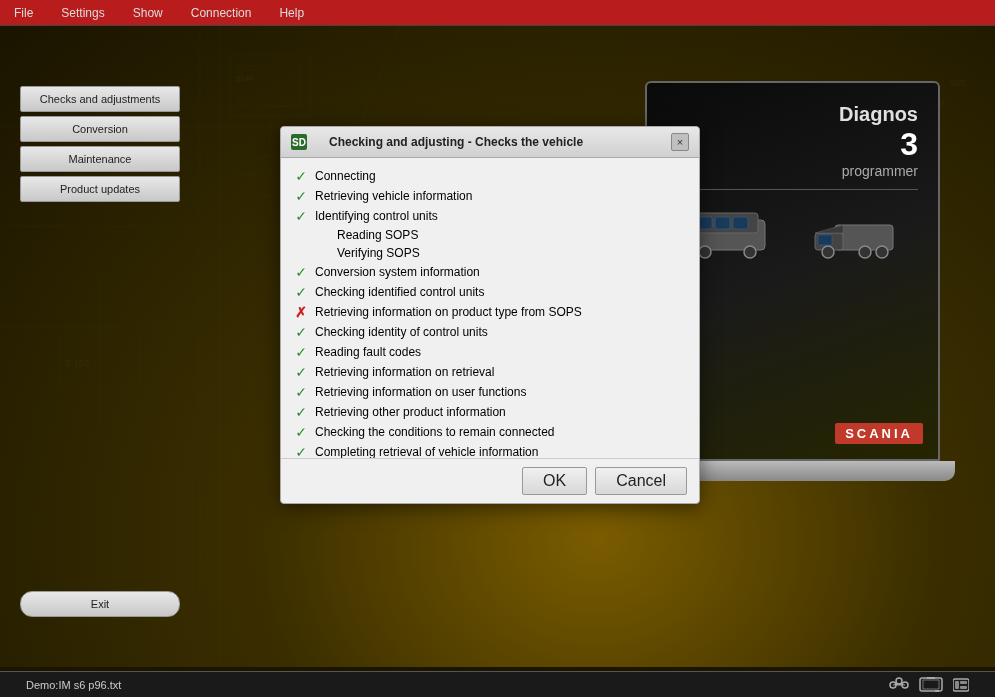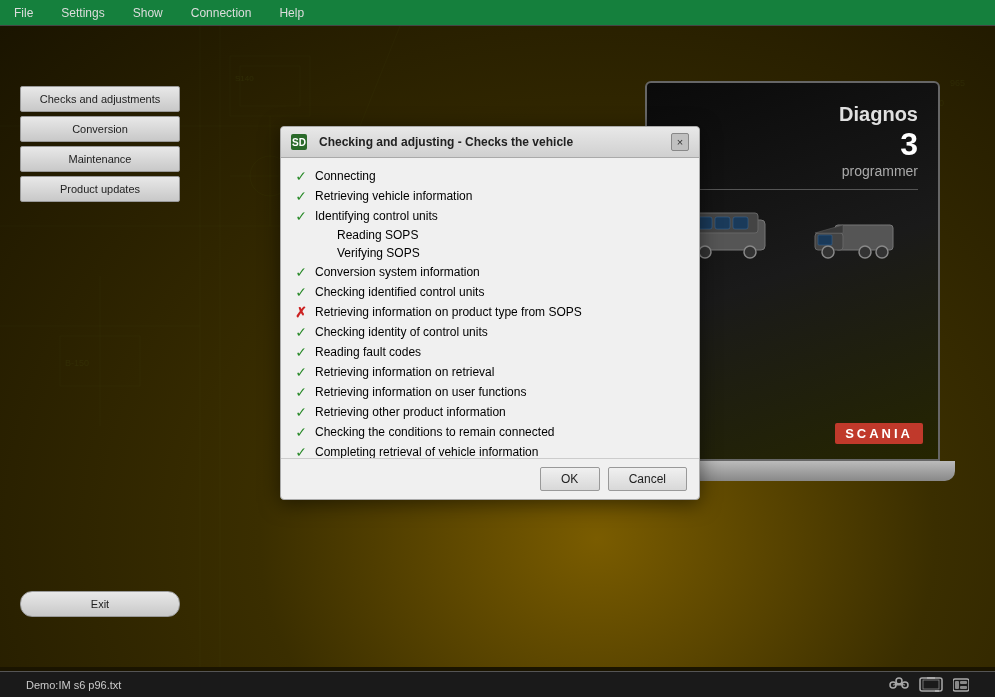--- a/index.html
+++ b/index.html
@@ -11,21 +11,21 @@
       font-size: 12px;
       color: #fff;
       overflow: hidden;
       position: relative;
     }
 
     
     #menubar {
       width: 100%;
       height: 26px;
-      background: #15803d;
+      background: #b91c1c;
       display: flex;
       align-items: center;
       border-bottom: 1px solid #444;
     }
     .menu-item {
       padding: 4px 14px;
       color: #ddd;
       cursor: pointer;
       font-size: 12px;
     }
@@ -132,21 +132,21 @@
       display: flex;
       align-items: center;
       border-radius: 4px 4px 0 0;
     }
 
     #dialog-icon {
       width: 16px;
       height: 16px;
       background: #2a6a2a;
       border-radius: 2px;
-      margin-right: 12px;
+      margin-right: 22px;
       display: flex;
       align-items: center;
       justify-content: center;
       color: #fff;
       font-size: 10px;
       font-weight: bold;
       flex-shrink: 0;
     }
 
     #dialog-title {
@@ -204,21 +204,21 @@
       justify-content: flex-end;
       gap: 8px;
       border-top: 1px solid #ccc;
     }
 
     .dialog-btn {
       background: linear-gradient(180deg, #f0f0f0 0%, #d8d8d8 100%);
       border: 1px solid #999;
       padding: 4px 20px;
       cursor: pointer;
-      font-size: 12px;
+      font-size: 16px;
       border-radius: 2px;
       color: #222;
       min-width: 60px;
       text-align: center;
     }
 
     
     .bp-line {
       stroke: #6a8a2a;
       stroke-width: 0.5;

